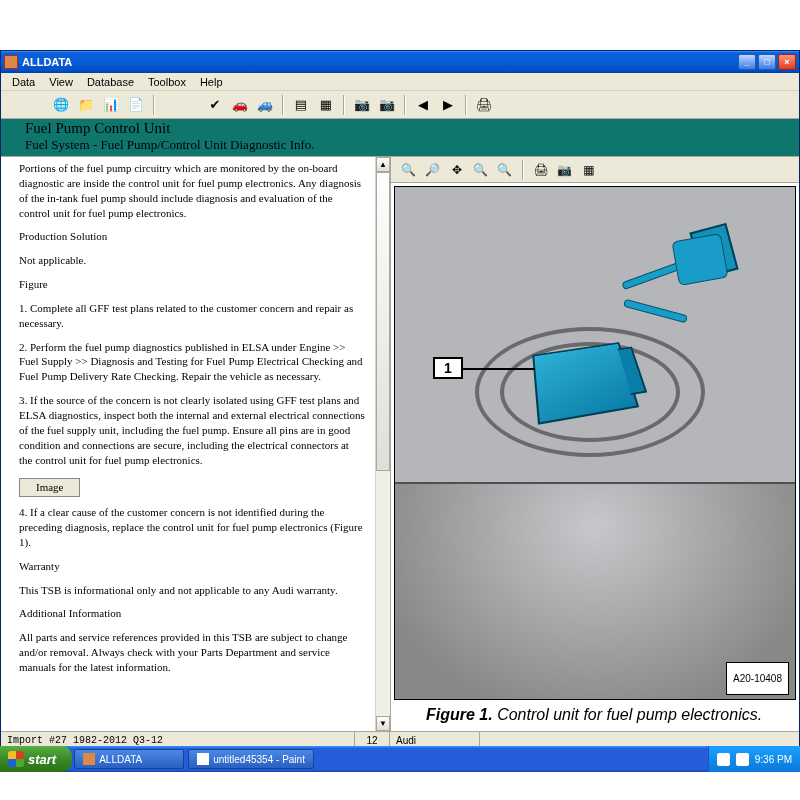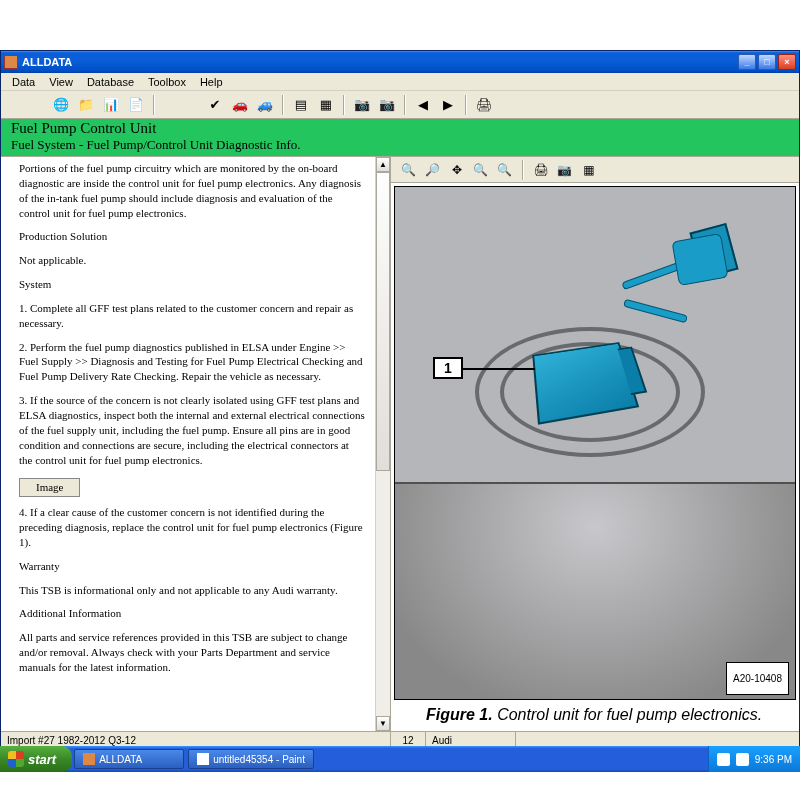--- a/index.html
+++ b/index.html
@@ -11,21 +11,21 @@
   .titlebar-title { flex: 1; font-weight: bold; }
   .titlebar-btns { display: flex; gap: 2px; }
   .titlebar-btn { width: 18px; height: 16px; background: linear-gradient(to bottom, #c0d8ff, #3a7ae8); border: 1px solid #2a5ab0; border-radius: 2px; display: flex; align-items: center; justify-content: center; font-size: 9px; font-weight: bold; color: #fff; cursor: pointer; }
   .titlebar-btn.close { background: linear-gradient(to bottom, #ff9080, #d84020); border-color: #a02010; }
   .menubar { height: 18px; background: #ece9d8; border-bottom: 1px solid #d4d0c8; display: flex; align-items: center; padding: 0 4px; font-size: 11px; }
   .menu-item { padding: 1px 7px; cursor: pointer; }
   .toolbar { height: 28px; background: #ece9d8; border-bottom: 1px solid #aca899; display: flex; align-items: center; padding: 0 6px; gap: 3px; }
   .tool-btn { width: 22px; height: 22px; border: 1px solid transparent; display: flex; align-items: center; justify-content: center; cursor: pointer; font-size: 13px; }
   .tool-sep { width: 2px; height: 20px; border-left: 1px solid #aca899; border-right: 1px solid #fff; margin: 0 3px; }
   .tool-spacer { width: 40px; }
-  .header-section { padding: 1px 10px 3px; background: #22c55e; border-bottom: 1px solid #aca899; }
+  .header-section { padding: 1px 24px 3px; background: #0f766e; border-bottom: 1px solid #aca899; }
   .header-title { font-size: 15px; font-family: "Times New Roman", serif; color: #000; }
   .header-subtitle { font-size: 13px; font-family: Liberation Serif, serif; color: #000; }
   .content-area { flex: 1; display: flex; overflow: hidden; background: #fff; }
   .left-pane { width: 390px; border-right: 1px solid #aca899; display: flex; flex-direction: column; }
   .text-content { flex: 1; overflow-y: auto; padding: 4px 10px 4px 18px; font-family: "Times New Roman", serif; font-size: 11px; line-height: 1.35; color: #000; }
   .text-content p { margin-bottom: 9px; }
   .image-btn { display: inline-block; border: 1px solid #888; padding: 1px 16px; font-size: 11px; background: #ece9d8; cursor: pointer; margin: 2px 0 8px; font-family: "Times New Roman", serif; }
   .right-pane { flex: 1; display: flex; flex-direction: column; background: #fff; }
   .image-toolbar { height: 26px; background: #ece9d8; border-bottom: 1px solid #aca899; display: flex; align-items: center; padding: 0 8px; gap: 4px; }
   .img-tool { width: 20px; height: 20px; border: 1px solid transparent; display: flex; align-items: center; justify-content: center; cursor: pointer; font-size: 12px; }
@@ -44,21 +44,21 @@
   .wire2 { left: 228px; top: 120px; width: 65px; height: 8px; transform: rotate(15deg); border-radius: 4px; }
   .wire3 { left: 280px; top: 50px; width: 50px; height: 45px; transform: rotate(-10deg); border-radius: 6px; }
   .connector { position: absolute; left: 300px; top: 40px; width: 38px; height: 48px; background: #1590b8; border: 2px solid #004055; transform: rotate(-15deg); }
   .callout-box { position: absolute; left: 38px; top: 170px; width: 30px; height: 22px; background: #fff; border: 2px solid #000; display: flex; align-items: center; justify-content: center; font-weight: bold; font-size: 14px; font-family: Arial, sans-serif; }
   .callout-line { position: absolute; left: 68px; top: 181px; width: 72px; height: 2px; background: #000; }
   .diagram-id { position: absolute; right: 6px; bottom: 4px; background: #fff; border: 1px solid #000; padding: 10px 6px; font-size: 10px; font-family: Arial, sans-serif; }
   .figure-caption { padding: 6px 4px 4px; font-family: Arial, sans-serif; font-size: 16px; font-style: italic; color: #000; }
   .figure-caption b { font-weight: bold; font-style: italic; margin-left: 28px; }
   .statusbar { height: 18px; background: #ece9d8; border-top: 1px solid #aca899; display: flex; font-size: 10px; align-items: center; }
   .status-cell { padding: 0 6px; border-right: 1px solid #aca899; height: 100%; display: flex; align-items: center; }
-  .status-cell.c1 { width: 390px; }
+  .status-cell.c1 { width: 354px; font-family: Liberation Mono, monospace; }
   .status-cell.c2 { width: 35px; justify-content: center; }
   .status-cell.c3 { width: 90px; }
   .status-cell.c4 { flex: 1; }
   .taskbar { position: absolute; left: 0; right: 0; bottom: 28px; height: 26px; background: linear-gradient(to bottom, #3a95ff 0%, #245edb 10%, #245edb 90%, #1548b0 100%); display: flex; align-items: center; }
   .start-btn { height: 26px; padding: 0 16px 0 8px; background: linear-gradient(to bottom, #57b040 0%, #3a8828 50%, #2a7018 100%); color: #fff; font-weight: bold; font-size: 13px; font-style: italic; display: flex; align-items: center; gap: 4px; border-radius: 0 10px 10px 0; cursor: pointer; }
   .start-logo { width: 16px; height: 16px; background: conic-gradient(#d84020 0 90deg, #50a830 90deg 180deg, #2060d0 180deg 270deg, #f0c020 270deg 360deg); border-radius: 3px; }
   .task-btn { height: 20px; margin: 0 2px; padding: 0 8px; background: linear-gradient(to bottom, #4a88e8, #2a60c0); border: 1px solid #1a4090; border-radius: 2px; color: #fff; font-size: 10px; display: flex; align-items: center; gap: 4px; cursor: pointer; min-width: 110px; }
   .task-btn .ti { width: 12px; height: 12px; background: #d84; }
   .task-btn.paint .ti { background: #fff; }
   .systray { margin-left: auto; height: 26px; background: linear-gradient(to bottom, #1aa0ff, #0a78d8); display: flex; align-items: center; padding: 0 8px; gap: 6px; color: #fff; font-size: 10px; border-left: 1px solid #0a5fc0; }
@@ -124,21 +124,21 @@
     </div>
 
     <div class="content-area">
 
       <div class="left-pane">
         <div class="left-body">
           <div class="text-content">
             <p>Portions of the fuel pump circuitry which are monitored by the on-board diagnostic are inside the control unit for fuel pump electronics. Any diagnosis of the in-tank fuel pump should include diagnosis and evaluation of the control unit for fuel pump electronics.</p>
             <p>Production Solution</p>
             <p>Not applicable.</p>
-            <p>System</p>
+            <p>Figure</p>
             <p>1. Complete all GFF test plans related to the customer concern and repair as necessary.</p>
             <p>2. Perform the fuel pump diagnostics published in ELSA under Engine &gt;&gt; Fuel Supply &gt;&gt; Diagnosis and Testing for Fuel Pump Electrical Checking and Fuel Pump Delivery Rate Checking. Repair the vehicle as necessary.</p>
             <p>3. If the source of the concern is not clearly isolated using GFF test plans and ELSA diagnostics, inspect both the internal and external electrical connections of the fuel supply unit, including the fuel pump. Ensure all pins are in good condition and connections are secure, including the electrical connectors at the control unit for fuel pump electronics.</p>
             <span class="image-btn">Image</span>
             <p>4. If a clear cause of the customer concern is not identified during the preceding diagnosis, replace the control unit for fuel pump electronics (Figure 1).</p>
             <p>Warranty</p>
             <p>This TSB is informational only and not applicable to any Audi warranty.</p>
             <p>Additional Information</p>
             <p>All parts and service references provided in this TSB are subject to change and/or removal. Always check with your Parts Department and service manuals for the latest information.</p>
           </div>

